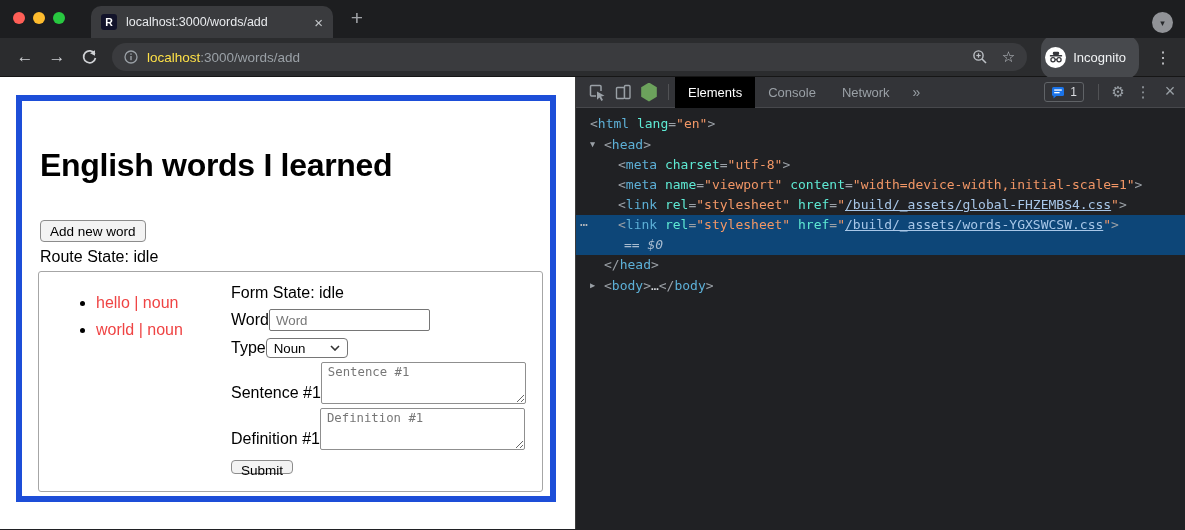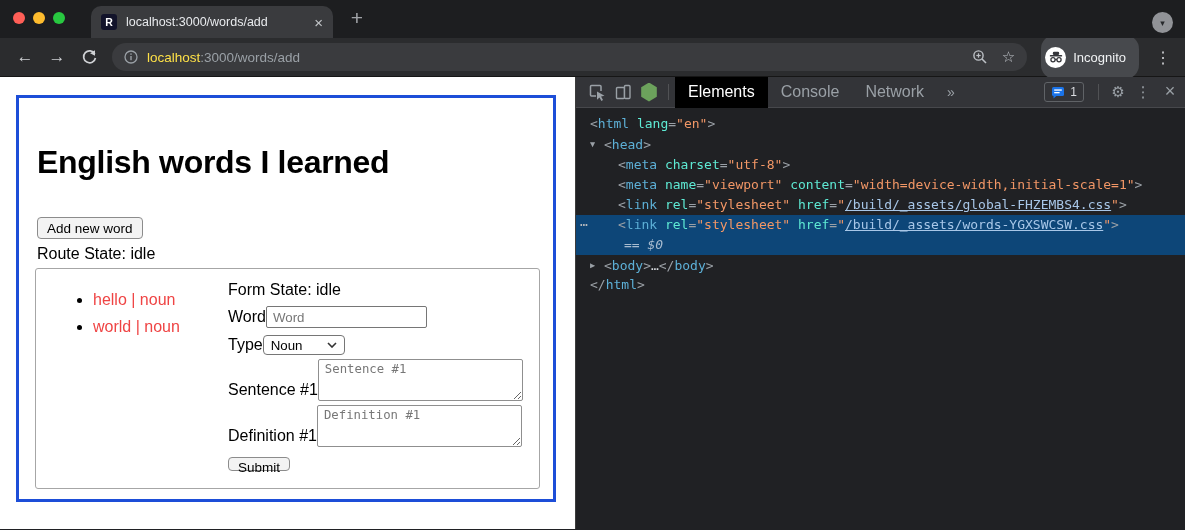--- a/index.html
+++ b/index.html
@@ -36,21 +36,21 @@
            padding:0 13px 0 4px; margin-left:4px; }
   .incog-circle { width:21px; height:21px; border-radius:50%; background:#fff; display:flex; align-items:center; justify-content:center; }
   .incog-label { color:#f1f3f4; font-size:13px; }
   .menu-dots { color:#cfd1d4; font-size:16px; margin-left:8px; width:20px; text-align:center; }
 
   
   .content { display:flex; height:452px; }
 
   
   .page { width:575px; background:#fff; position:relative; }
-  .outer-box { position:absolute; left:16px; top:18px; width:540px; height:407px; border:3px solid #1d4ed8; background:#fff; }
+  .outer-box { position:absolute; left:16px; top:18px; width:540px; height:407px; border:6px solid #1d4ed8; background:#fff; }
   .page-h1 { position:absolute; left:18px; top:46px; font-size:32px; font-weight:bold; color:#000; letter-spacing:-0.3px; }
   .btn { background:#f3f3f3; border:1px solid #8c8c8c; border-radius:4px; font-size:13.5px; color:#000;
          padding:2px 9px; font-family:"Liberation Sans",sans-serif; }
   .add-btn { position:absolute; left:18px; top:119px; height:22px; }
   .route-state { position:absolute; left:18px; top:147px; font-size:16px; color:#000; }
   .inner-box { position:absolute; left:16px; top:170px; width:505px; height:221px; border:1px solid #a6a6a6; border-radius:3px; }
   .word-list { position:absolute; left:0; top:22px; padding-left:57px; list-style:disc; }
   .word-list li { margin-bottom:9px; font-size:16px; color:#000; }
   .word-list a { color:#ef4444; text-decoration:none; font-size:16px; }
   .form-col { position:absolute; left:192px; top:0; }
@@ -68,21 +68,21 @@
         font-family:"DejaVu Sans Mono",monospace; font-size:12.3px; padding:2px 6px; color:#000; }
   .ta::placeholder { color:#777; }
   .submit-btn { margin-top:10px; height:14px; }
 
   
   .devtools { flex:1; background:#202124; border-left:1px solid #3c3c3c; display:flex; flex-direction:column; }
   .dt-toolbar { height:31px; background:#333438; border-bottom:1px solid #47484c; display:flex; align-items:center; padding:0 0 0 8px; }
   .dt-icon { width:26px; height:26px; display:flex; align-items:center; justify-content:center; }
   .hexagon { width:17px; height:19px; background:#6ca25c; clip-path:polygon(50% 0,96% 25%,96% 75%,50% 100%,4% 75%,4% 25%); }
   .dt-sep { width:1px; height:16px; background:#515255; margin:0 6px; }
-  .dt-tab { height:31px; display:flex; align-items:center; padding:0 13px; font-size:16px; color:#9aa0a6; }
+  .dt-tab { height:31px; display:flex; align-items:center; padding:0 13px; font-size:13px; color:#9aa0a6; }
   .dt-tab.active { background:#000; color:#fff; }
   .dt-more { color:#9aa0a6; font-size:14px; padding:0 10px; }
   .dt-right { margin-left:auto; display:flex; align-items:center; }
   .issues { display:flex; align-items:center; gap:5px; border:1px solid #606367; border-radius:3px;
             padding:2px 6px; margin-right:8px; }
   .issues-count { color:#dadce0; font-size:12px; }
   .gear { color:#9aa0a6; font-size:15px; width:26px; text-align:center; }
   .dt-dots { color:#9aa0a6; font-size:15px; width:24px; text-align:center; }
   .dt-close { color:#9aa0a6; font-size:18px; width:30px; text-align:center; padding-bottom:2px; }
 
@@ -244,19 +244,19 @@
         </div>
       </div>
       <div class="dt-code">
           <div class="code-line" style="padding-left: 14px;"><span class="tk-pu">&lt;</span><span class="tk-tag">html</span><span class="tk-pl"> </span><span class="tk-at">lang</span><span class="tk-pu">=</span><span class="tk-vl">"en"</span><span class="tk-pu">&gt;</span></div>
           <div class="code-line" style="padding-left: 28px;"><span class="arrow">▼</span><span class="tk-pu">&lt;</span><span class="tk-tag">head</span><span class="tk-pu">&gt;</span></div>
           <div class="code-line" style="padding-left: 42px;"><span class="tk-pu">&lt;</span><span class="tk-tag">meta</span><span class="tk-pl"> </span><span class="tk-at">charset</span><span class="tk-pu">=</span><span class="tk-vl">"utf-8"</span><span class="tk-pu">&gt;</span></div>
           <div class="code-line" style="padding-left: 42px;"><span class="tk-pu">&lt;</span><span class="tk-tag">meta</span><span class="tk-pl"> </span><span class="tk-at">name</span><span class="tk-pu">=</span><span class="tk-vl">"viewport"</span><span class="tk-pl"> </span><span class="tk-at">content</span><span class="tk-pu">=</span><span class="tk-vl">"width=device-width,initial-scale=1"</span><span class="tk-pu">&gt;</span></div>
           <div class="code-line" style="padding-left: 42px;"><span class="tk-pu">&lt;</span><span class="tk-tag">link</span><span class="tk-pl"> </span><span class="tk-at">rel</span><span class="tk-pu">=</span><span class="tk-vl">"stylesheet"</span><span class="tk-pl"> </span><span class="tk-at">href</span><span class="tk-pu">=</span><span class="tk-vl">"</span><span class="tk-lk">/build/_assets/global-FHZEMBS4.css</span><span class="tk-vl">"</span><span class="tk-pu">&gt;</span></div>
           <div class="code-line sel" style="padding-left: 42px;"><span class="gutter">⋯</span><span class="tk-pu">&lt;</span><span class="tk-tag">link</span><span class="tk-pl"> </span><span class="tk-at">rel</span><span class="tk-pu">=</span><span class="tk-vl">"stylesheet"</span><span class="tk-pl"> </span><span class="tk-at">href</span><span class="tk-pu">=</span><span class="tk-vl">"</span><span class="tk-lk">/build/_assets/words-YGXSWCSW.css</span><span class="tk-vl">"</span><span class="tk-pu">&gt;</span></div>
           <div class="code-line sel" style="padding-left: 48px;"><span class="tk-eq">== </span><span class="tk-dz">$0</span></div>
+          <div class="code-line" style="padding-left: 28px;"><span class="tk-pu">&lt;/</span><span class="tk-tag">head</span><span class="tk-pu">&gt;</span></div>
           <div class="code-line" style="padding-left: 28px;"><span class="arrow">▶</span><span class="tk-pu">&lt;</span><span class="tk-tag">body</span><span class="tk-pu">&gt;</span><span class="tk-pl">…</span><span class="tk-pu">&lt;/</span><span class="tk-tag">body</span><span class="tk-pu">&gt;</span></div>
-          <div class="code-line" style="padding-left: 14px;"><span class="tk-pu">&lt;/</span><span class="tk-tag">html</span><span class="tk-pu">&gt;</span></div>
         </div>
     </div>
 
   </div>
 </div>
 
 </body></html>

